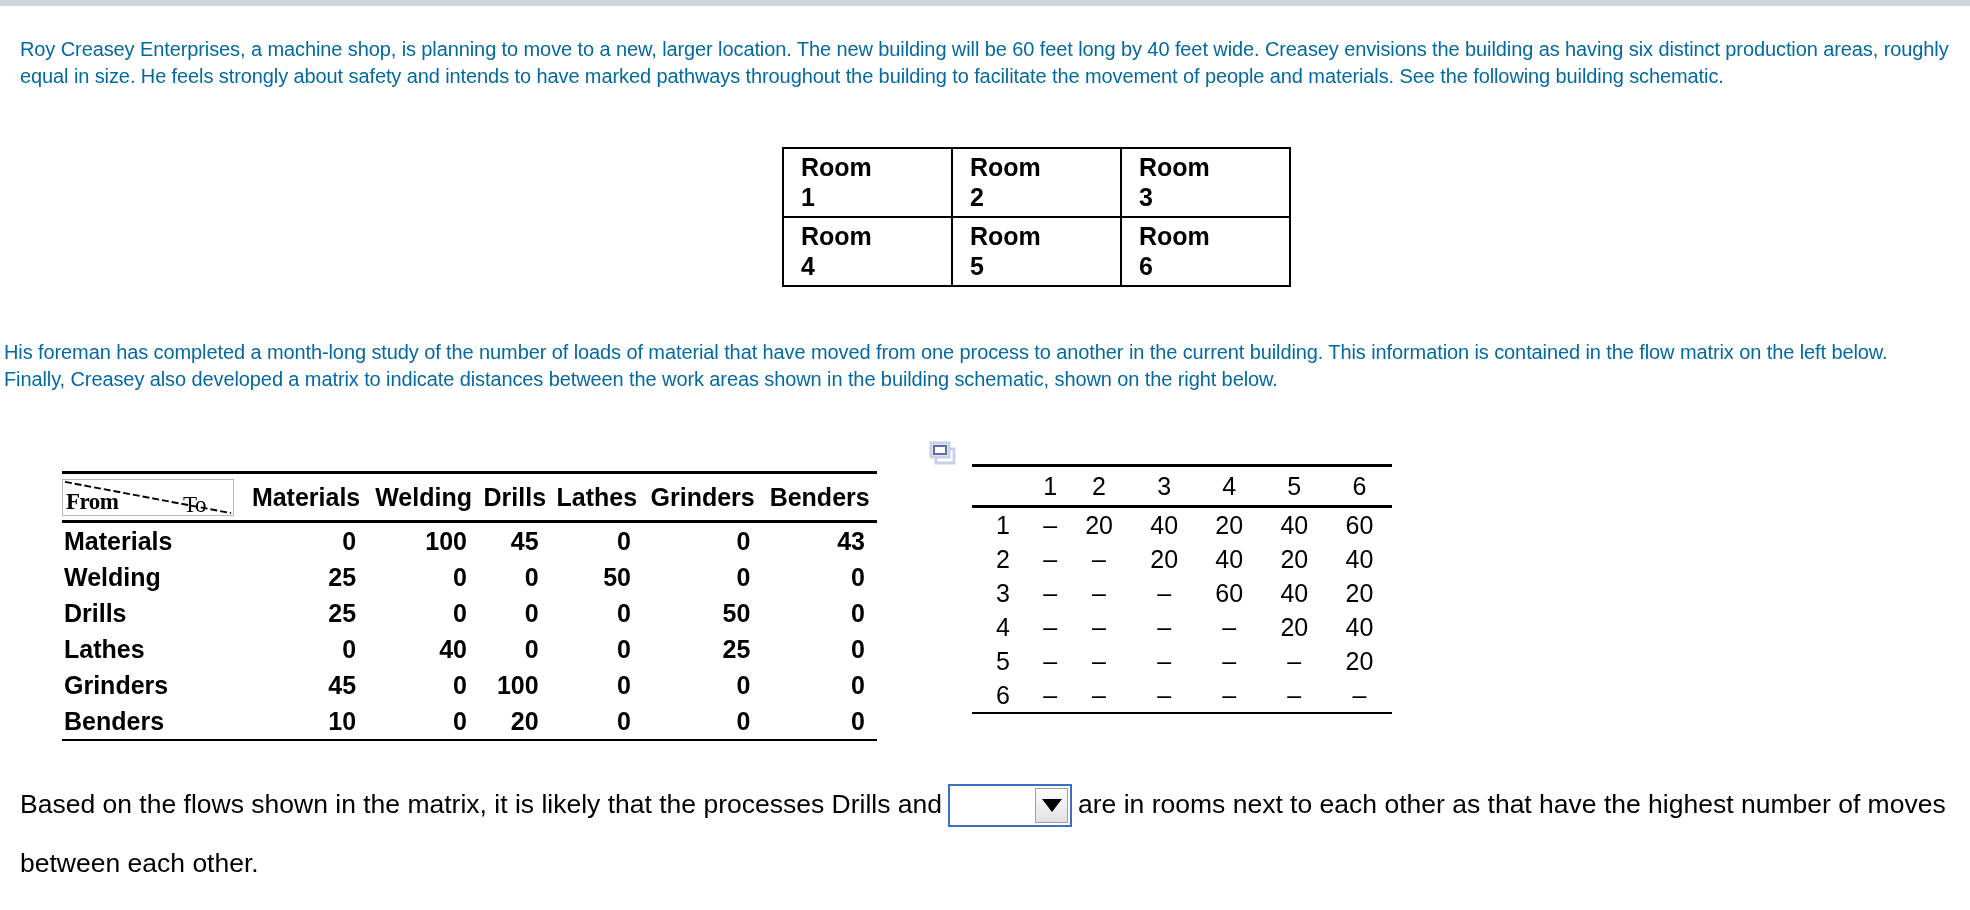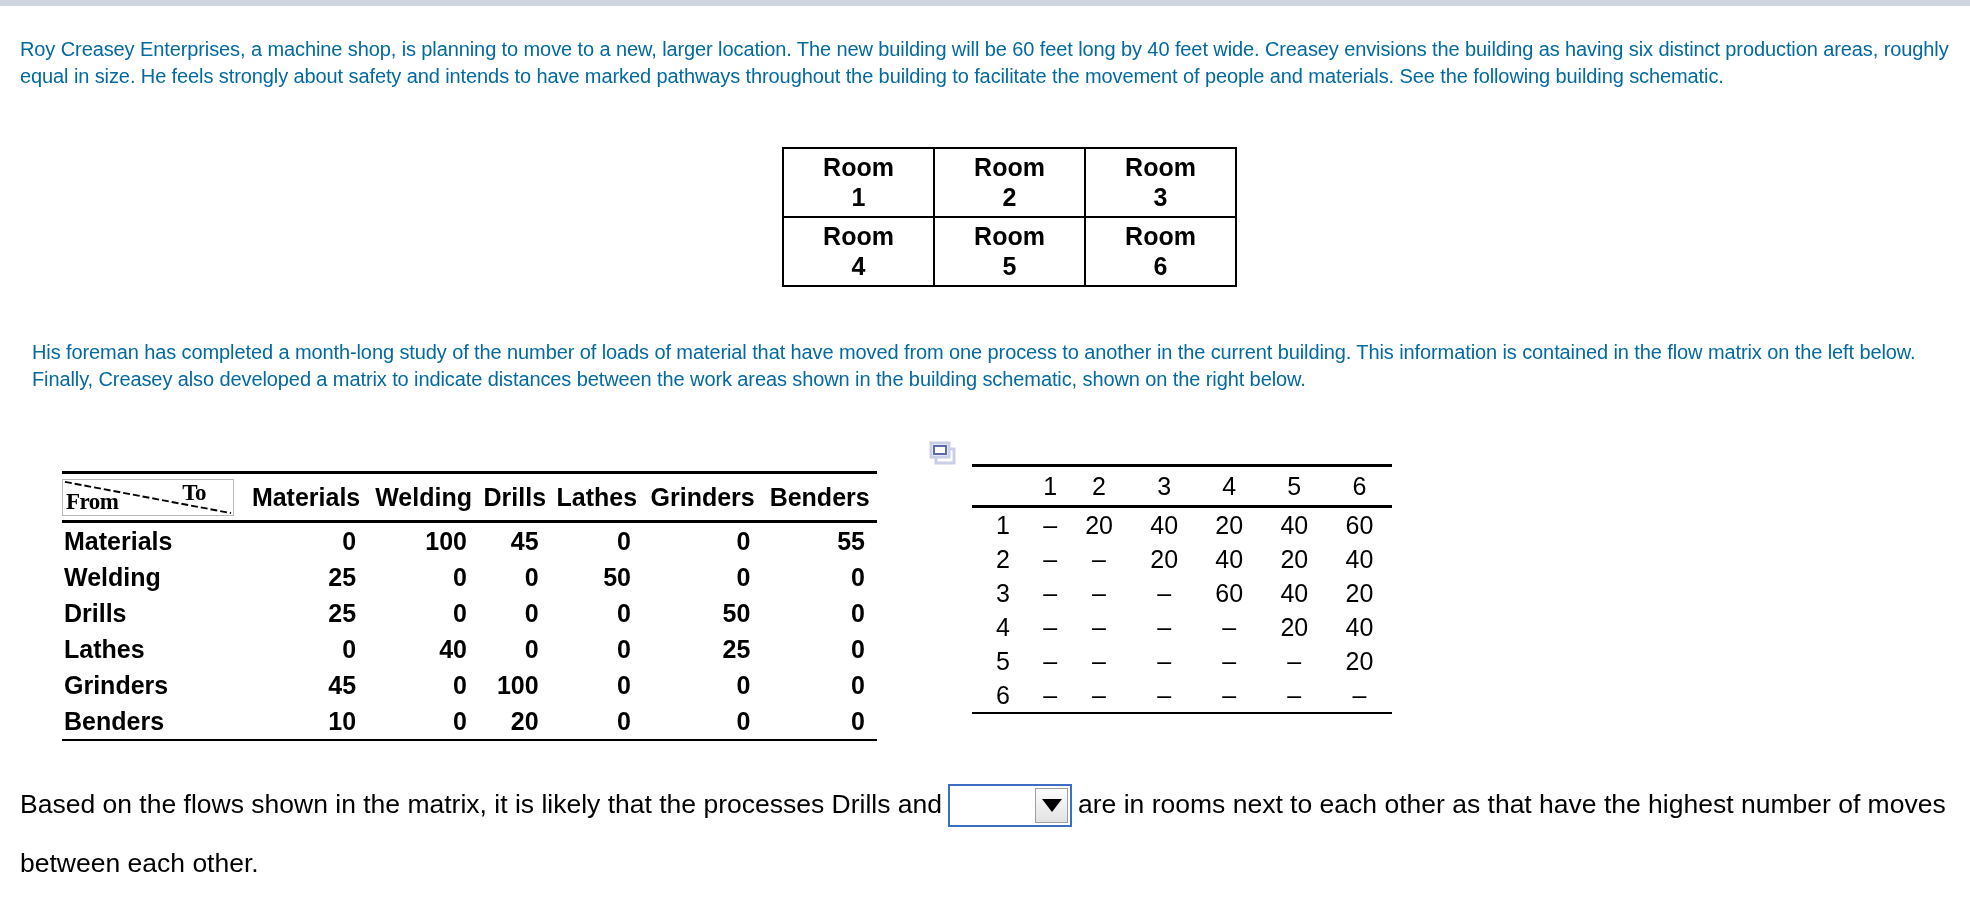--- a/index.html
+++ b/index.html
@@ -36,45 +36,44 @@
     color: #0369a1;
   }
   #para-intro {
     position: absolute;
     left: 20px;
     top: 10px;
     width: 1930px;
   }
   #para-foreman {
     position: absolute;
-    left: 32px;
+    left: 4px;
     top: 313px;
     width: 1930px;
   }
 
   
   #schematic-wrap {
     position: absolute;
     left: 782px;
     top: 141px;
   }
   table.schematic {
     border-collapse: collapse;
     border: 2px solid #000;
   }
   table.schematic td {
     border: 2px solid #000;
     width: 133px;
     height: 63px;
-    text-align: center;
     vertical-align: middle;
     font-size: 25px;
     font-weight: bold;
     line-height: 1.18;
-    padding: 2px 8px;
+    padding: 2px 17px;
   }
   .room-label { display: block; }
   .room-num { display: block; }
 
   
   #flow-matrix {
     position: absolute;
     left: 18px;
     top: 465px;
     width: 815px;
@@ -116,24 +115,24 @@
     left: 3px;
     bottom: 0px;
     font-family: "Liberation Serif", serif;
     font-size: 23px;
     font-weight: bold;
     letter-spacing: -0.5px;
   }
   .fromto-box .lbl-to {
     position: absolute;
     right: 27px;
-    top: 0px;
+    top: 12px;
     font-family: "Liberation Serif", serif;
     font-size: 23px;
-    font-weight: bold;
+    font-weight: normal;
     letter-spacing: -0.5px;
   }
   th.colhdr { text-align: center; }
   td.rowhdr { text-align: left; padding-left: 2px !important; }
   td.num    { text-align: right; padding-right: 12px !important; }
   .hr-thick-top  { border-top: 3px solid #000; }
   .hr-thin-bot   { border-bottom: 2px solid #000; }
 
   
   #dist-matrix {
@@ -289,21 +288,21 @@
         </tr>
       </thead>
       <tbody>
         <tr class="data-row hr-thick-top">
           <td class="rowhdr">Materials</td>
           <td class="num">0</td>
           <td class="num">100</td>
           <td class="num">45</td>
           <td class="num">0</td>
           <td class="num">0</td>
-          <td class="num">55</td>
+          <td class="num">43</td>
         </tr>
         <tr class="data-row">
           <td class="rowhdr">Welding</td>
           <td class="num">25</td>
           <td class="num">0</td>
           <td class="num">0</td>
           <td class="num">50</td>
           <td class="num">0</td>
           <td class="num">0</td>
         </tr>

